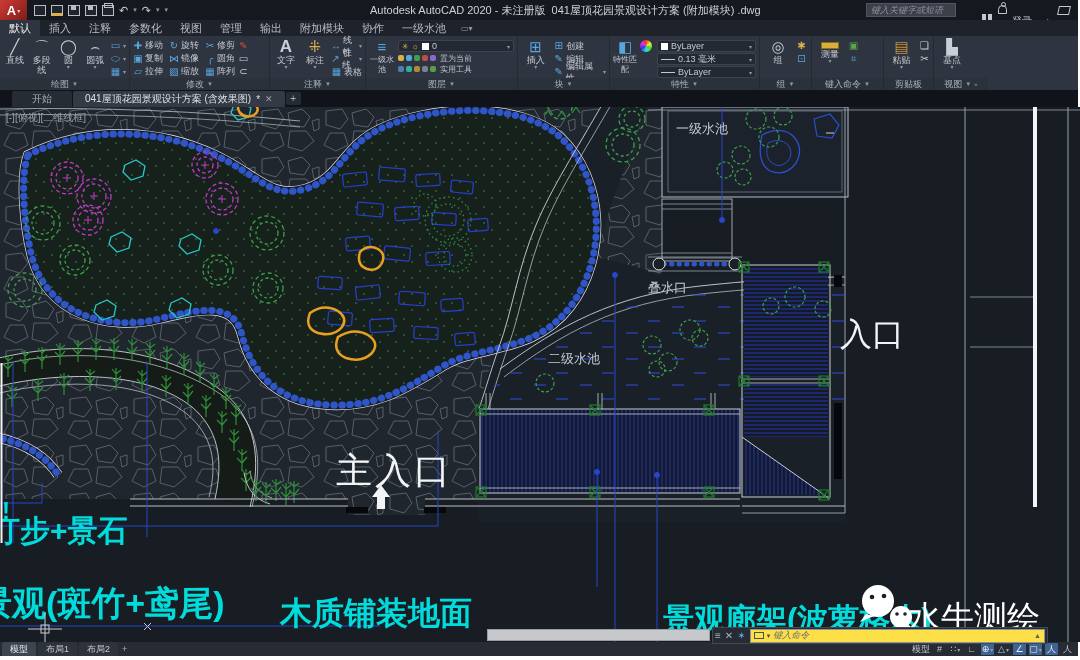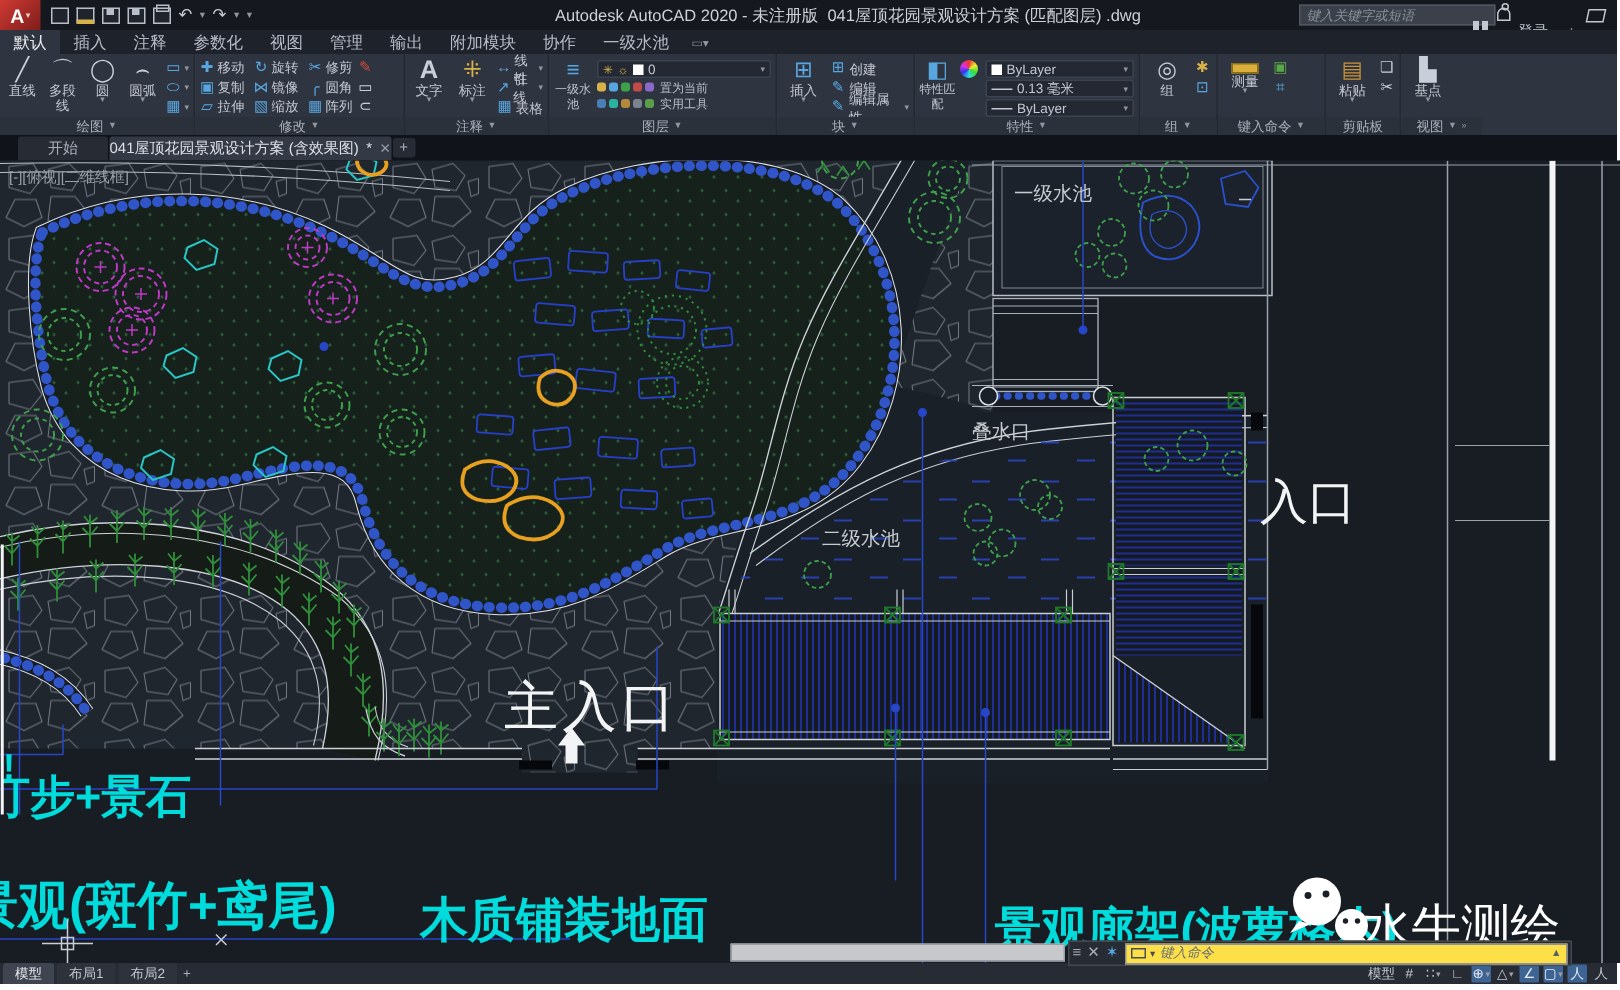--- a/index.html
+++ b/index.html
@@ -15,21 +15,21 @@
   justify-content:center; }
 .logo .lc { font-size:6px; margin-left:1px; color:#f0c9c7; }
 .qat { display:flex; align-items:center; gap:5px; margin-left:7px; }
 .qi { width:12px; height:11px; border:1px solid #b9bfc8; position:relative; background:#20242c; }
 .qi.save::after { content:""; position:absolute; left:2px; top:0; width:5px; height:4px; background:#b9bfc8; }
 .qi.open { border-bottom:3px solid #d8b14a; }
 .qi.plot::after { content:""; position:absolute; left:1px; top:-3px; width:7px; height:3px; border:1px solid #b9bfc8; }
 .qarr { color:#c8ccd2; font-size:11px; line-height:11px; }
 .qcar { color:#8f96a1; font-size:7px; }
 .tb-title { position:absolute; left:370px; top:3px; font-size:11px; color:#cdd1d8; white-space:nowrap; }
-.tb-search { position:absolute; left:866px; top:3px; width:131px; height:14px; background:#3b404b;
+.tb-search { position:absolute; left:866px; top:3px; width:90px; height:14px; background:#3b404b;
   border:1px solid #50565f; color:#8a909a; font-style:italic; font-size:9px;
   padding:0 4px; line-height:12px; overflow:hidden; white-space:nowrap; }
 .tb-ic { position:absolute; top:14px; color:#c3c8d0; font-size:10px; }
 .binoc { left:982px; width:10px; height:11px; border-left:4px solid #c3c8d0; border-right:4px solid #c3c8d0; }
 .person { left:998px; width:9px; height:9px; border:1px solid #c3c8d0; border-radius:50% 50% 0 0; top:5px;}
 .person::after{ content:""; position:absolute; left:2px; top:-4px; width:3px; height:3px; border:1px solid #c3c8d0; border-radius:50%; }
 .signin { left:1012px; }
 .tbdash { left:1046px; color:#8f96a1;}
 .cart { left:1058px; width:12px; height:9px; border:1px solid #c3c8d0; top:6px; transform:skewX(-12deg); }
 
@@ -62,21 +62,21 @@
 .combo .sq { width:7px; height:7px; background:#fff; flex:none;}
 .combo .ln { flex:1; border-top:1px solid #c3c8d2; }
 .combo .car { margin-left:auto; font-size:6px; color:#8f96a1; }
 .laydots { display:flex; gap:2px; align-items:center; height:10px;}
 .ld { width:6px; height:6px; border-radius:2px; }
 .linktext { font-size:8px; color:#b9bfca; margin-left:2px; }
 .ruler { width:18px; height:7px; background:linear-gradient(#e7c45a,#c89а28); background-color:#d9ae3a; margin-top:4px; border:1px solid #8a6d18;}
 
 .ftabs { position:absolute; left:0; top:90px; width:100%; height:17px; background:#10141a;
   display:flex; align-items:stretch; font-size:10px; color:#aab0ba; gap:1px; }
-.ftab { padding:0 0; display:flex; align-items:center; background:#262b34; margin-top:1px;
+.ftab { padding:0 12px; display:flex; align-items:center; background:#262b34; margin-top:1px;
   border-radius:2px 2px 0 0; gap:5px; }
 .ftab.active { background:#333945; color:#dde0e6; }
 .ftab .x { color:#9aa0aa; font-size:9px; }
 .fplus { width:15px; height:13px; margin-top:2px; background:#262b34; border-radius:2px;
   color:#aab0ba; display:flex; align-items:center; justify-content:center; font-size:10px; }
 
 .canvas { position:absolute; left:0; top:107px; width:1080px; height:535px; background:#181d24; overflow:hidden;text-align:right;}
 .vplabel { position:absolute; left:6px; top:4px; font-size:10px; color:#98a0a8; z-index:5;}
 
 .hscroll { position:absolute; left:487px; top:629px; width:223px; height:12px; background:#c6c8cc;
@@ -121,21 +121,21 @@
       <div class="qi save"></div>
       <div class="qi save"></div>
       <div class="qi plot"></div>
       <span class="qarr">↶</span>
         <span class="qcar">▾</span>
       <span class="qarr">↷</span>
         <span class="qcar">▾</span>
       <span class="qcar">▾</span>
     </div>
     <div class="tb-title">
-      <span>Autodesk AutoCAD 2020 - 未注册版</span>&nbsp;&nbsp;<span>041屋顶花园景观设计方案 (匹配图层) .dwg</span>
+      <span>Autodesk AutoCAD 2020 - 未注册版</span>&nbsp;&nbsp;<span>041屋顶花园景观设计方案 (附加模块) .dwg</span>
     </div>
     <div class="tb-search">键入关键字或短语</div>
     <div class="tb-ic binoc"></div>
     <div class="tb-ic person"></div>
     <div class="tb-ic signin">登录</div>
     <div class="tb-ic tbdash">·</div>
     <div class="tb-ic cart"></div>
   </div>
 
   <div class="rtabs">

